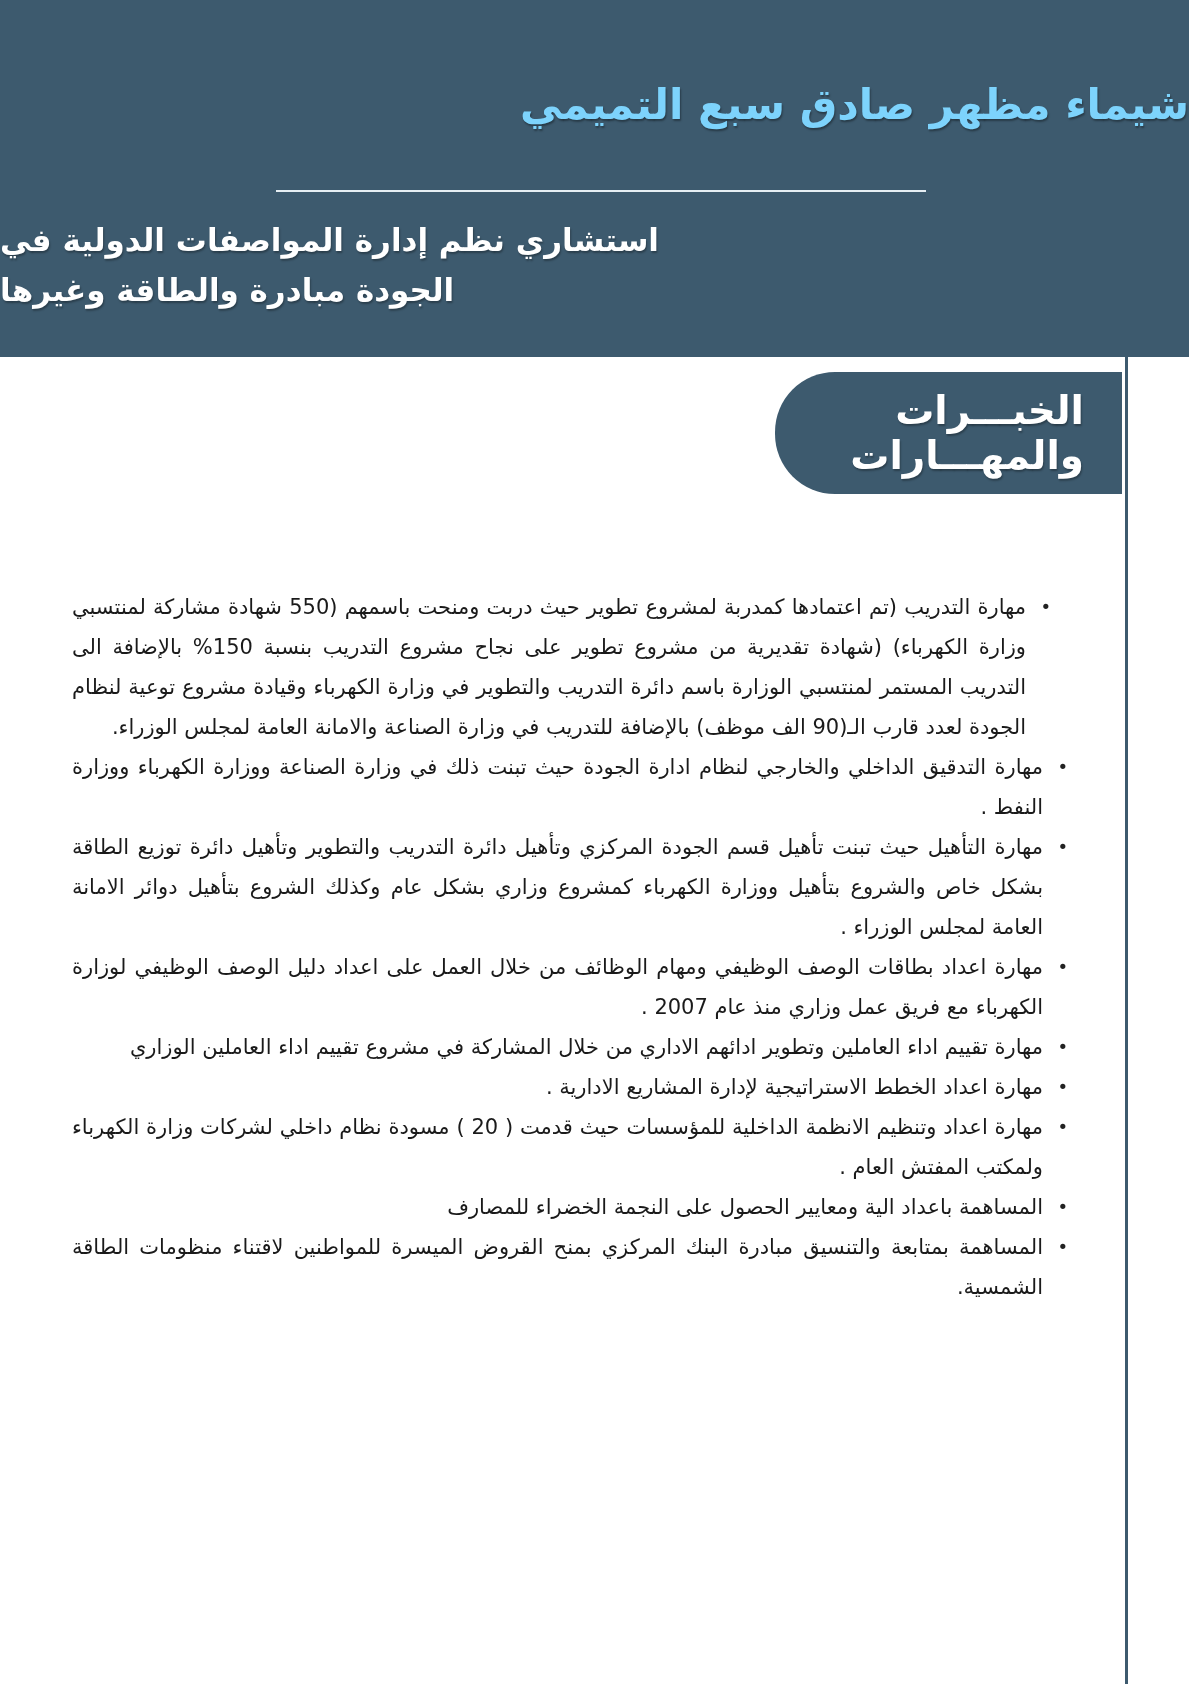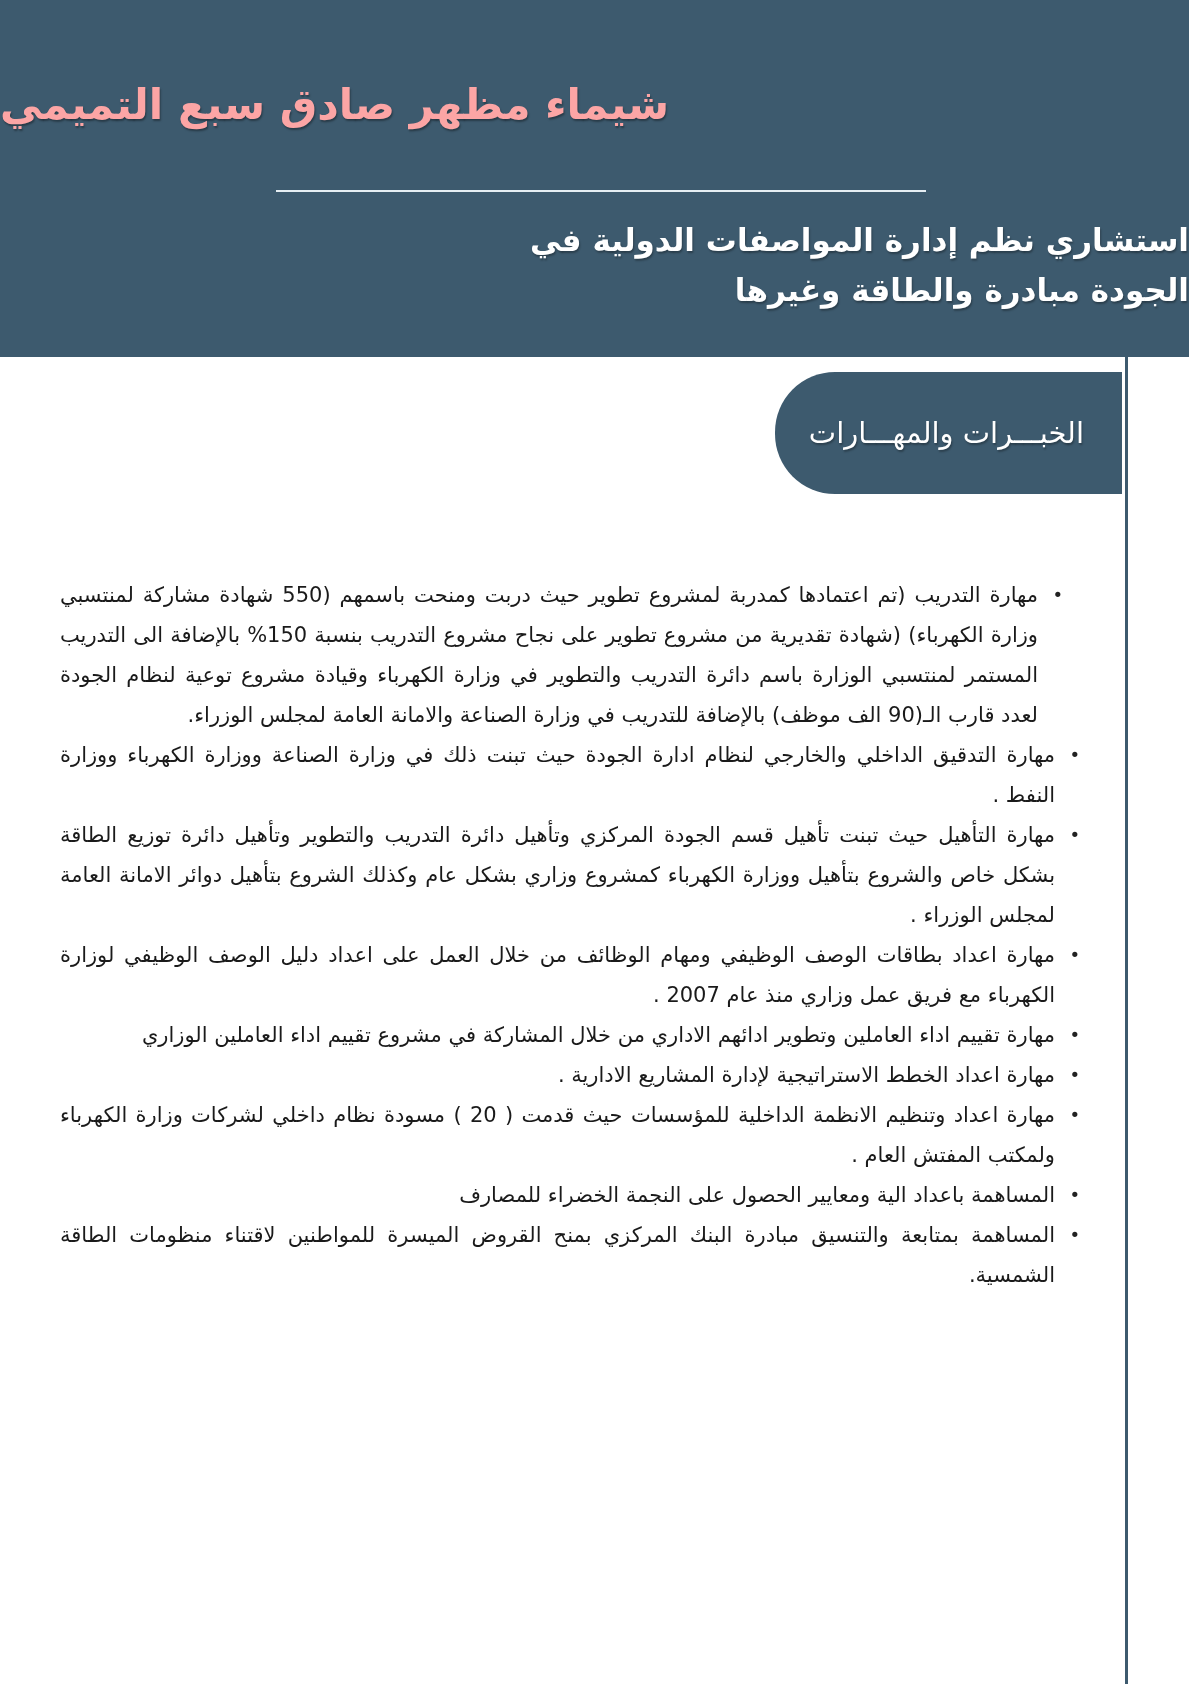--- a/index.html
+++ b/index.html
@@ -2,53 +2,53 @@
 <html><head>
 <meta charset="utf-8">
 <style>
   html, body { margin: 0; padding: 0; background: #ffffff; }
   body { width: 1189px; height: 1684px; position: relative; overflow: hidden; font-family: "DejaVu Sans", sans-serif; }
   .header {
     position: absolute; left: 0; top: 0; width: 1189px; height: 357px;
     background: #3d5a6e;
   }
   .name {
-    position: absolute; left: 0; right: 0; top: 80px; text-align: left;
-    color: #fca5a5; font-size: 42px; font-weight: bold; direction: rtl;
+    position: absolute; left: 0; right: 0; top: 80px; text-align: right;
+    color: #7dd3fc; font-size: 42px; font-weight: bold; direction: rtl;
     text-shadow: 1px 2px 2px rgba(0,0,0,0.35);
   }
   .divider {
     position: absolute; left: 276px; top: 190px; width: 650px; height: 2px;
     background: #e6eef3;
   }
   .subtitle {
-    position: absolute; left: 0; right: 0; top: 215px; text-align: right;
+    position: absolute; left: 0; right: 0; top: 215px; text-align: left;
     color: #ffffff; font-size: 31px; font-weight: bold; line-height: 50px; direction: rtl;
     text-shadow: 1px 2px 2px rgba(0,0,0,0.3);
   }
   .vline {
     position: absolute; left: 1125px; top: 357px; width: 3px; height: 1327px;
     background: #3d5a6e;
   }
   .section-pill {
     position: absolute; left: 775px; top: 372px; width: 347px; height: 122px;
     background: #3d5a6e; border-radius: 60px 0 0 60px;
     display: flex; align-items: center; justify-content: flex-end;
     padding-right: 38px; box-sizing: border-box;
   }
   .section-title {
-    color: #ffffff; font-size: 29px; font-weight: normal; direction: rtl;
+    color: #ffffff; font-size: 39px; font-weight: bold; direction: rtl;
     text-shadow: 1px 2px 2px rgba(0,0,0,0.3);
   }
   .content {
     position: absolute; left: 60px; top: 575px; width: 1020px;
     direction: rtl; text-align: justify;
     font-family: "DejaVu Sans", sans-serif; font-size: 21px; line-height: 40px; color: #1a1a1a;
   }
-  .skills { list-style: none; margin: 0; padding: 0; }
+  .skills { list-style: none; margin: 12px; padding: 0; }
   .skill {
     position: relative; padding-right: 25px; margin: 0;
   }
   .skill::before {
     content: "•"; position: absolute; right: 0; top: 0; font-size: 18px; color: #222;
   }
   .skill.indented { padding-right: 42px; }
   .skill.indented::before { right: 17px; }
 </style>
 </head>

